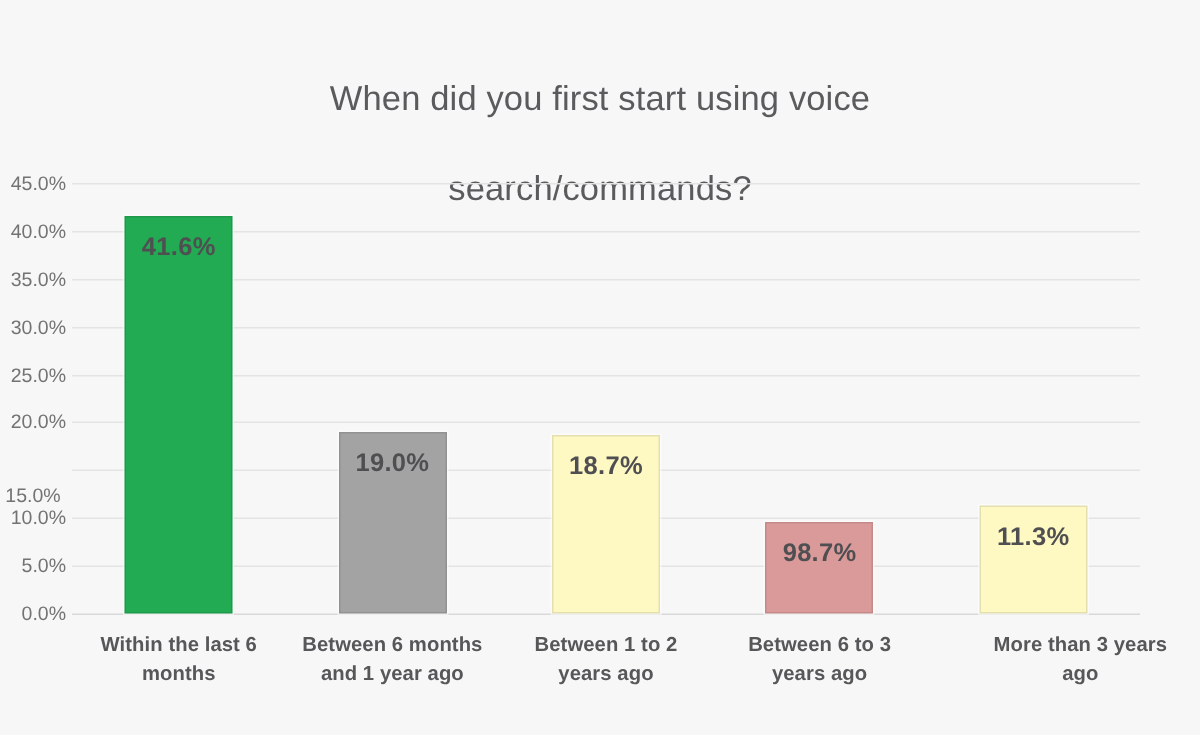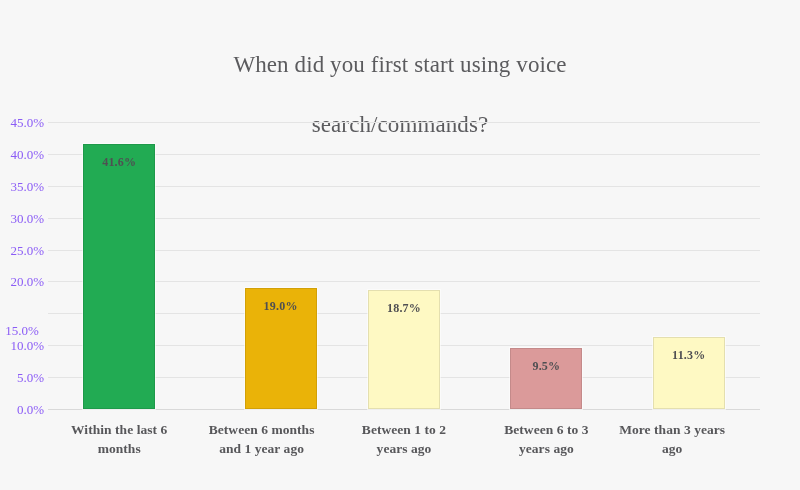--- a/index.html
+++ b/index.html
@@ -12,21 +12,20 @@
     background: #f7f7f7;
     font-family: "Liberation Sans", sans-serif;
     overflow: hidden;
   }
 
   #chart-root {
     position: relative;
     width: 800px;
     height: 410px;
     background: #f7f7f7;
-    font-family: Liberation Serif, serif;
   }
 
   
   .chart-title {
     position: absolute;
     left: 0;
     top: 20px;
     width: 800px;
     text-align: center;
     font-size: 23px;
@@ -72,21 +71,21 @@
     width: 44px;
     height: 295px;
   }
   .ytick {
     position: absolute;
     right: 0;
     width: 44px;
     text-align: right;
     font-size: 13px;
     line-height: 13px;
-    color: #8b5cf6;
+    color: #737373;
     transform: translateY(-50%);
     white-space: nowrap;
   }
 
   
   .bars-layer {
     position: absolute;
     left: 0;
     top: 0;
     width: 712px;
@@ -107,21 +106,21 @@
     border: 1px solid rgba(0,0,0,0.10);
     box-sizing: border-box;
     box-shadow: 0 0 0 1px rgba(255,255,255,0.55);
   }
   .bar-value {
     position: absolute;
     left: 0;
     top: 10px;
     width: 100%;
     text-align: center;
-    font-size: 12px;
+    font-size: 17px;
     font-weight: bold;
     color: #4f4f52;
     letter-spacing: 0.2px;
     white-space: nowrap;
   }
 
   
   .xlabels {
     position: absolute;
     left: 48px;
@@ -177,43 +176,43 @@
         <div class="gridline" style="top: 35.8889px;"></div>
         <div class="gridline" style="top: 4px;"></div>
       </div>
     <div class="bars-layer">
         <div class="bar-group" style="left: 0px; width: 142.4px;">
           <div class="bar" title="Within the last 6 months: 41.6%" style="height: 265.316px; background: rgb(34, 171, 83);">
             <div class="bar-value">41.6%</div>
           </div>
         </div>
         <div class="bar-group" style="left: 142.4px; width: 142.4px;">
-          <div class="bar" title="Between 6 months and 1 year ago: 19.0%" style="height: 121.178px; background: #eab308; margin-left: 19px;">
+          <div class="bar" title="Between 6 months and 1 year ago: 19.0%" style="height: 121.178px; background: #a3a3a3;">
             <div class="bar-value">19.0%</div>
           </div>
         </div>
         <div class="bar-group" style="left: 284.8px; width: 142.4px;">
           <div class="bar" title="Between 1 to 2 years ago: 18.7%" style="height: 119.264px; background: #fef9c3;">
             <div class="bar-value">18.7%</div>
           </div>
         </div>
         <div class="bar-group" style="left: 427.2px; width: 142.4px;">
           <div class="bar" title="Between 2 to 3 years ago: 9.5%" style="height: 60.5889px; background: rgb(219, 154, 154);">
-            <div class="bar-value">9.5%</div>
+            <div class="bar-value">98.7%</div>
           </div>
         </div>
         <div class="bar-group" style="left: 569.6px; width: 142.4px;">
           <div class="bar" title="More than 3 years ago: 11.3%" style="height: 72.0689px; background: #fef9c3;">
             <div class="bar-value">11.3%</div>
           </div>
         </div>
       </div>
   </div>
 
   <div class="xlabels">
       <div class="xlabel" style="left: 0px; width: 142.4px;"><span>Within the last 6</span><br><span>months</span></div>
       <div class="xlabel" style="left: 142.4px; width: 142.4px;"><span>Between 6 months</span><br><span>and 1 year ago</span></div>
       <div class="xlabel" style="left: 284.8px; width: 142.4px;"><span>Between 1 to 2</span><br><span>years ago</span></div>
       <div class="xlabel" style="left: 427.2px; width: 142.4px;"><span>Between 6 to 3</span><br><span>years ago</span></div>
-      <div class="xlabel" style="left: 553px; width: 142.4px;"><span>More than 3 years</span><br><span>ago</span></div>
+      <div class="xlabel" style="left: 601px; width: 142.4px;"><span>More than 3 years</span><br><span>ago</span></div>
     </div>
 
 </div>
 
 </body></html>

